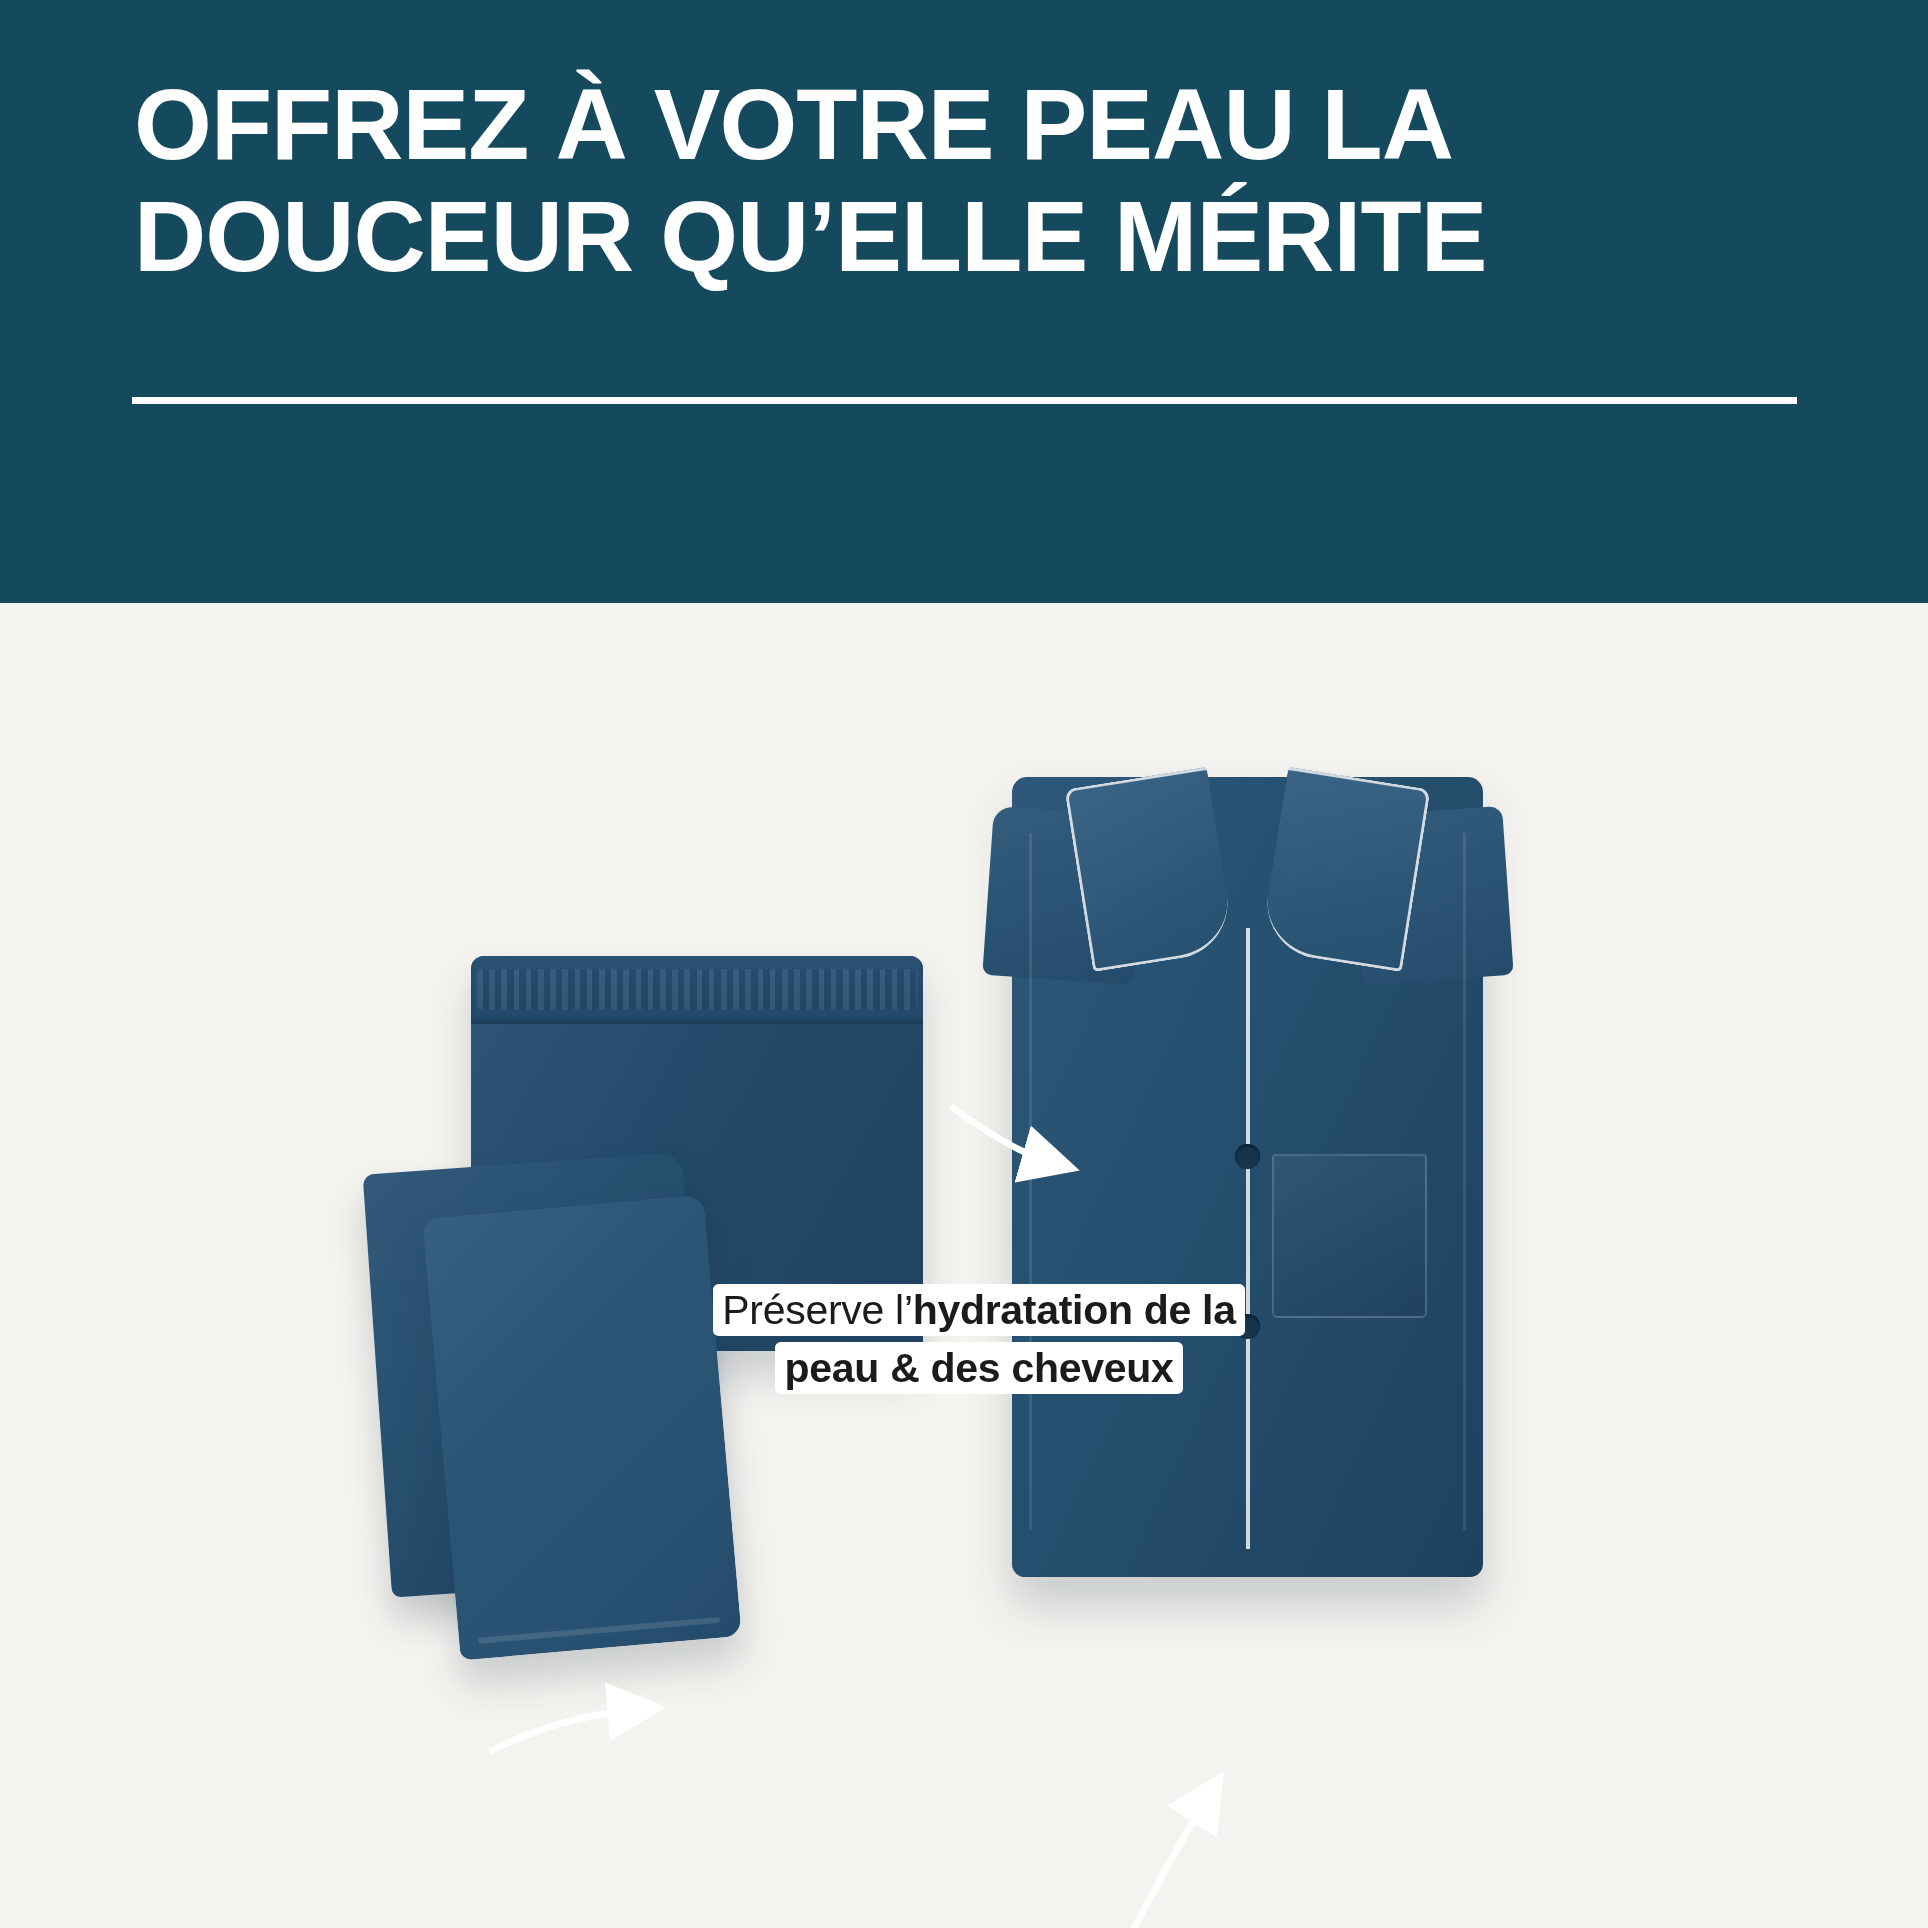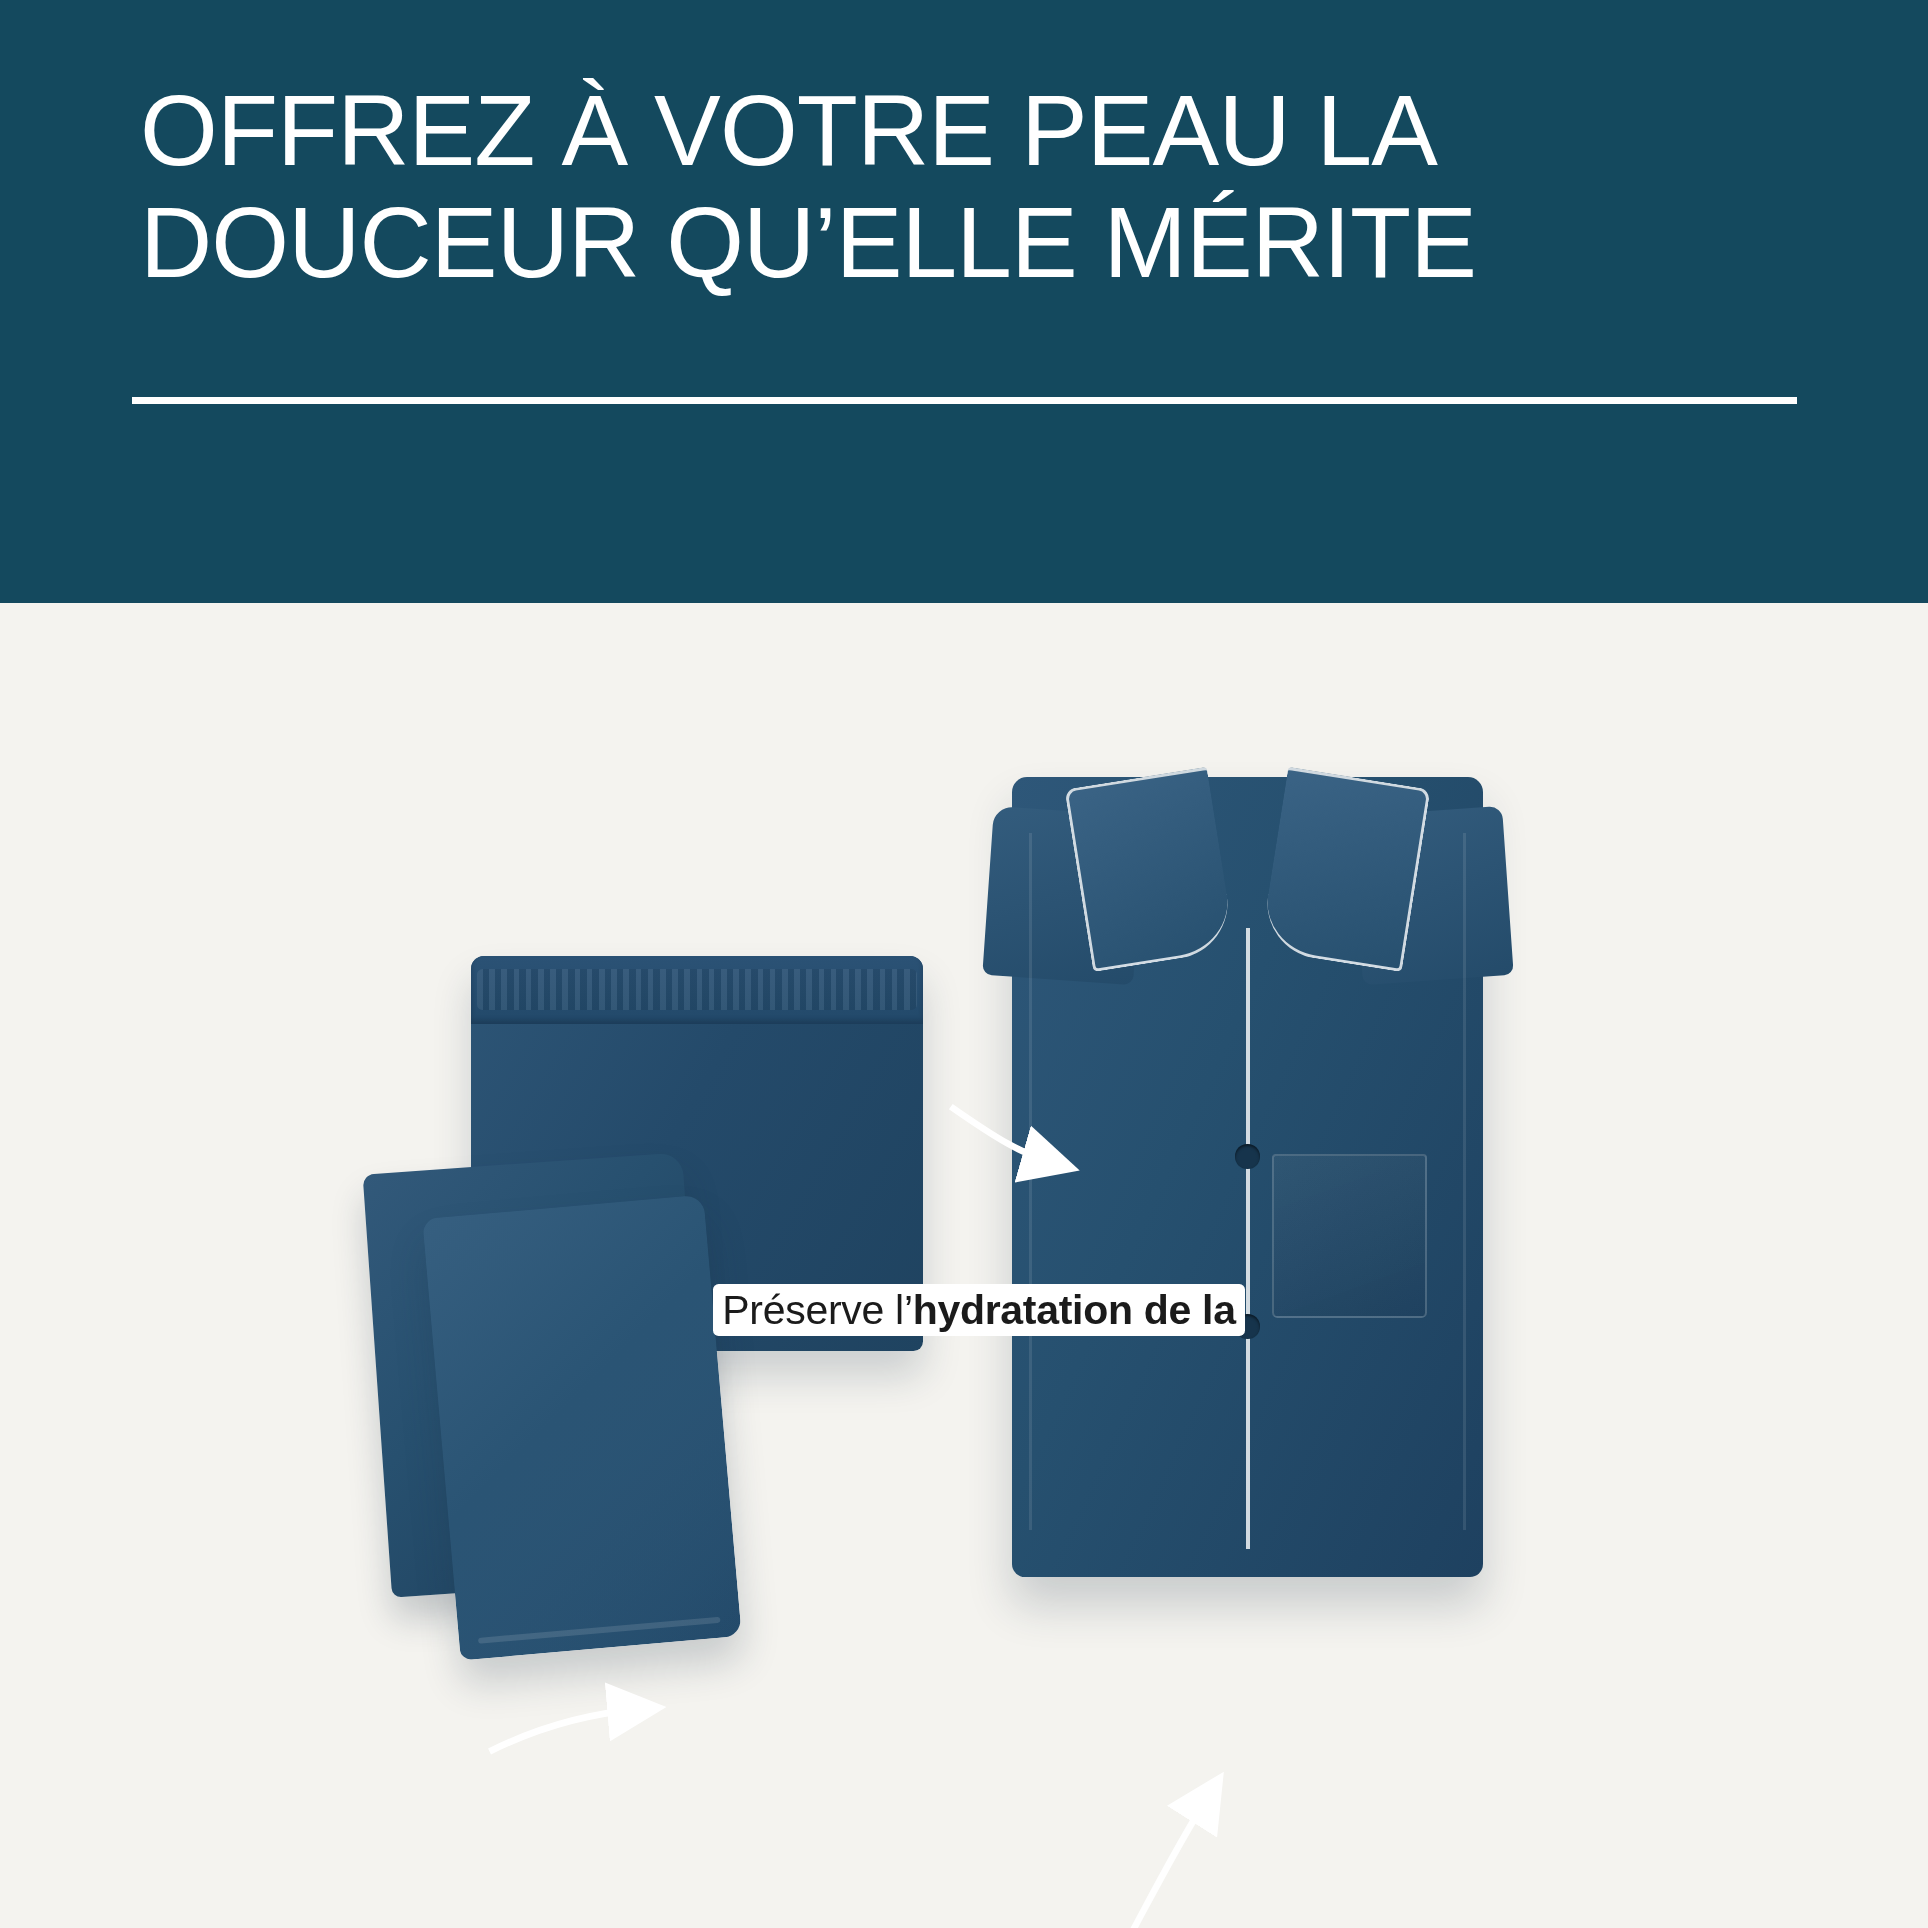--- a/index.html
+++ b/index.html
@@ -29,23 +29,23 @@
     width: 1928px;
     height: 603px;
     background: #14495e;
     box-sizing: border-box;
     padding: 66px 132px 0 132px;
   }
   .headline {
     color: #ffffff;
     font-size: 100px;
     line-height: 1.12;
-    font-weight: normal;
+    font-weight: bold;
     letter-spacing: -0.9px;
-    margin: 8px;
+    margin: 2px;
     white-space: pre-line;
   }
   .rule {
     position: absolute;
     left: 132px;
     top: 397px;
     width: 1665px;
     height: 6.6px;
     background: #ffffff;
   }
@@ -295,17 +295,20 @@
       </defs>
       <path d="M1010,215 C1060,250 1085,265 1120,275" stroke="#ffffff" stroke-width="7" fill="none" marker-end="url(#ah)"></path>
       <path d="M520,900 C570,875 620,860 680,855" stroke="#ffffff" stroke-width="7" fill="none" marker-end="url(#ah)"></path>
       <path d="M1190,1115 C1220,1060 1250,1000 1285,945" stroke="#ffffff" stroke-width="7" fill="none" marker-end="url(#ah)"></path>
     </svg>
 
     <div class="callout callout-top">
       <span class="chunk">
         <span>Préserve l’</span><b>hydratation de la</b>
       </span><br>
+      <span class="chunk">
+        <b>peau &amp; des cheveux</b>
+      </span>
     </div>
 
   </div>
 </div>
 
 
 </body></html>

